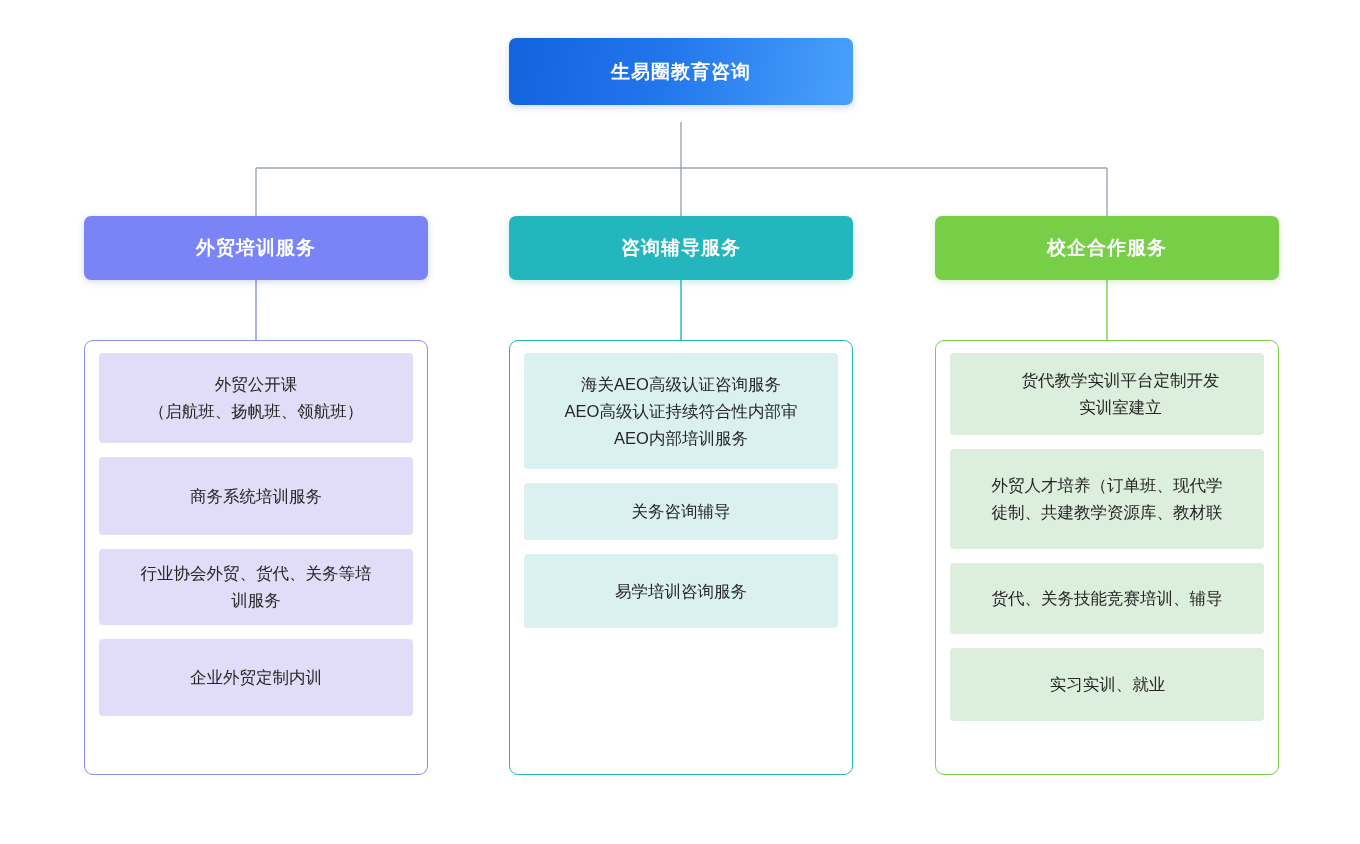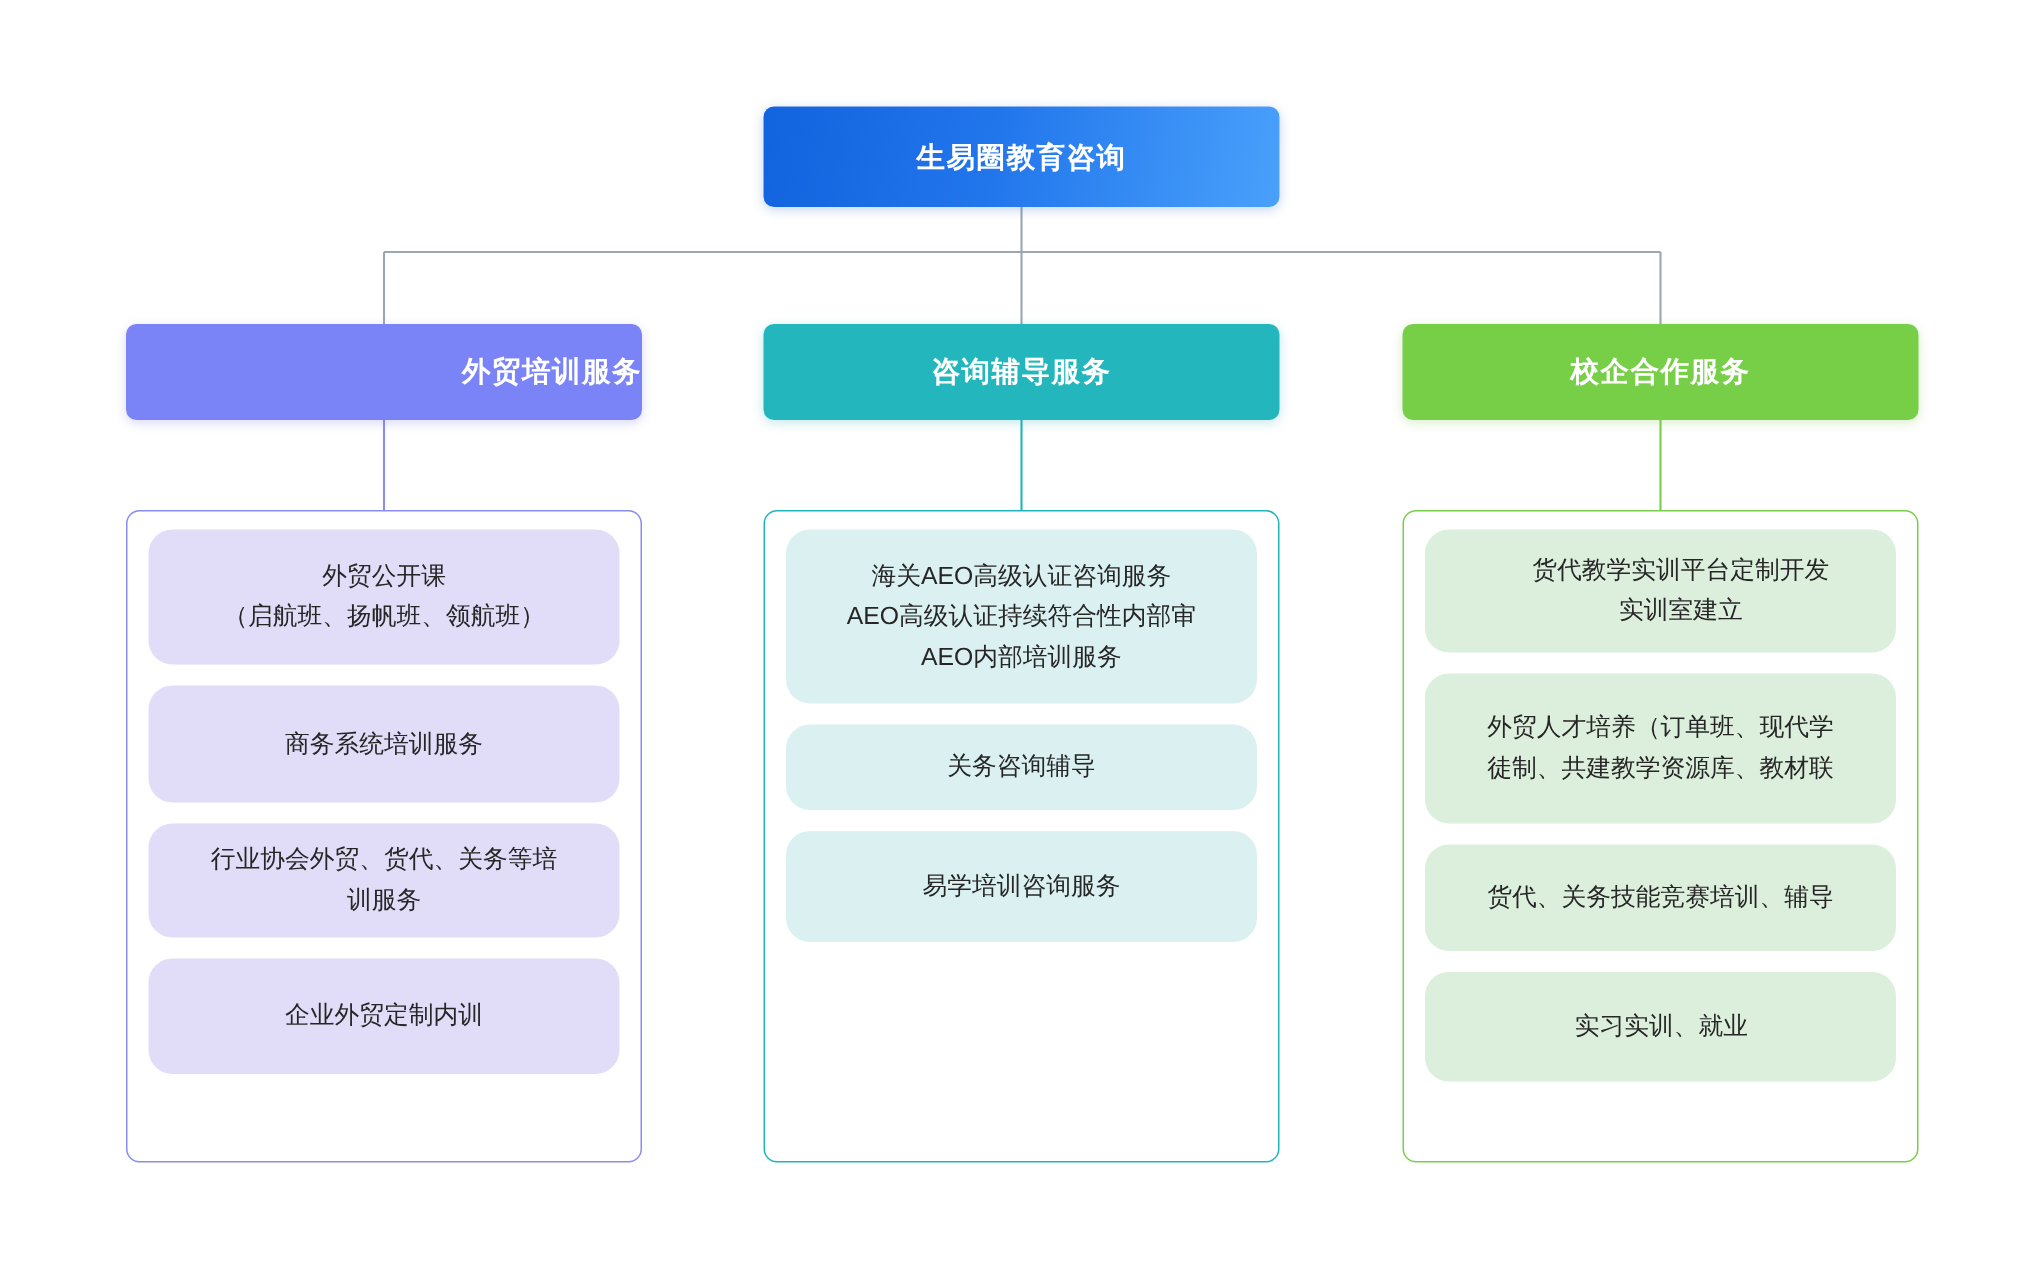--- a/index.html
+++ b/index.html
@@ -30,21 +30,21 @@
     top: 0;
     width: 1360px;
     height: 844px;
     pointer-events: none;
   }
 
   
   .root-node {
     position: absolute;
     left: 509px;
-    top: 71px;
+    top: 38px;
     width: 344px;
     height: 67px;
     border-radius: 7px;
     display: flex;
     align-items: center;
     justify-content: center;
     color: #ffffff;
     font-size: 19px;
     font-weight: bold;
     letter-spacing: 1px;
@@ -72,21 +72,21 @@
     height: 64px;
     border-radius: 7px;
     display: flex;
     align-items: center;
     justify-content: center;
     color: #ffffff;
     font-size: 19px;
     font-weight: bold;
     letter-spacing: 1px;
   }
-  .branch-header.purple { background: #7B84F6; box-shadow: 0 2px 7px rgba(110,120,230,0.28); justify-content: flex-end; }
+  .branch-header.purple { background: #7B84F6; box-shadow: 0 2px 7px rgba(110,120,230,0.28); }
   .branch-header.teal   { background: #23B6BC; box-shadow: 0 2px 7px rgba(30,170,180,0.26); }
   .branch-header.green  { background: #77CF47; box-shadow: 0 2px 7px rgba(110,195,65,0.26); }
 
   
   .sub-panel {
     position: absolute;
     top: 340px;
     left: 0;
     width: 344px;
     height: 435px;
@@ -98,21 +98,21 @@
     flex-direction: column;
     justify-content: flex-start;
   }
   .sub-panel.purple { border: 1.6px solid #8A8CF0; }
   .sub-panel.teal   { border: 1.6px solid #20B5BC; }
   .sub-panel.green  { border: 1.6px solid #79CE4B; }
 
   
   .leaf-card {
     box-sizing: border-box;
-    border-radius: 16px;
+    border-radius: 4px;
     display: flex;
     align-items: center;
     justify-content: center;
     text-align: center;
     color: #262626;
     font-size: 16.5px;
     line-height: 27px;
     padding: 8px 12px;
     margin-bottom: 14px;
   }

